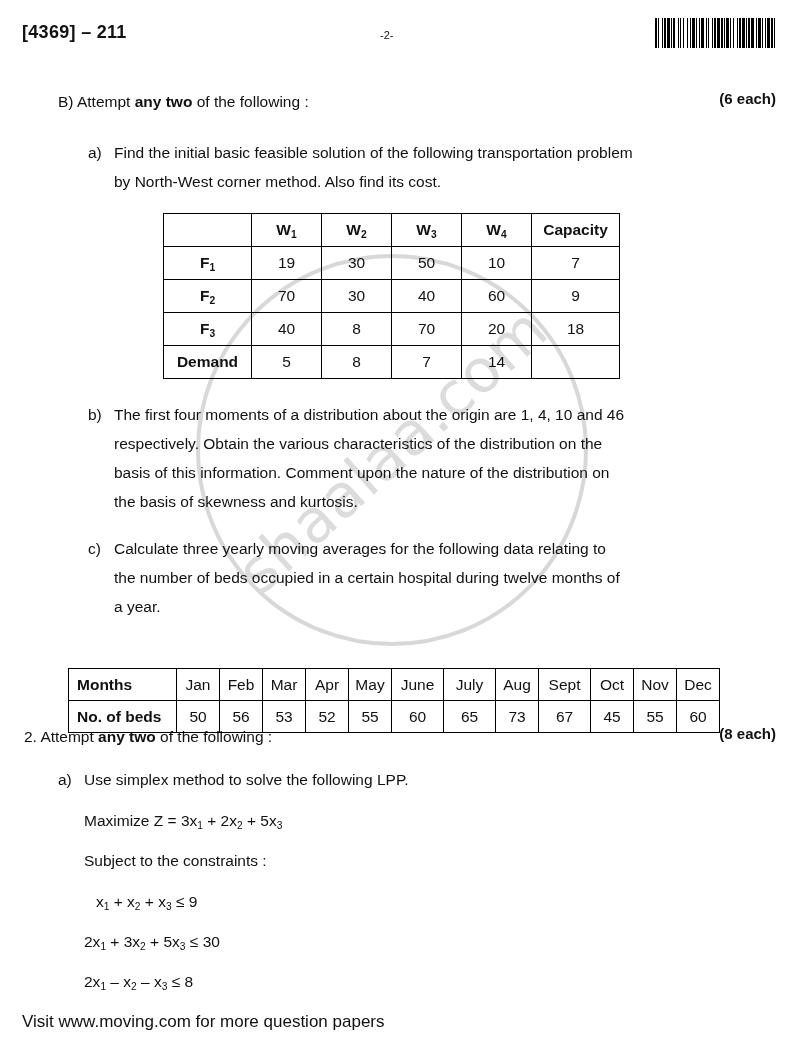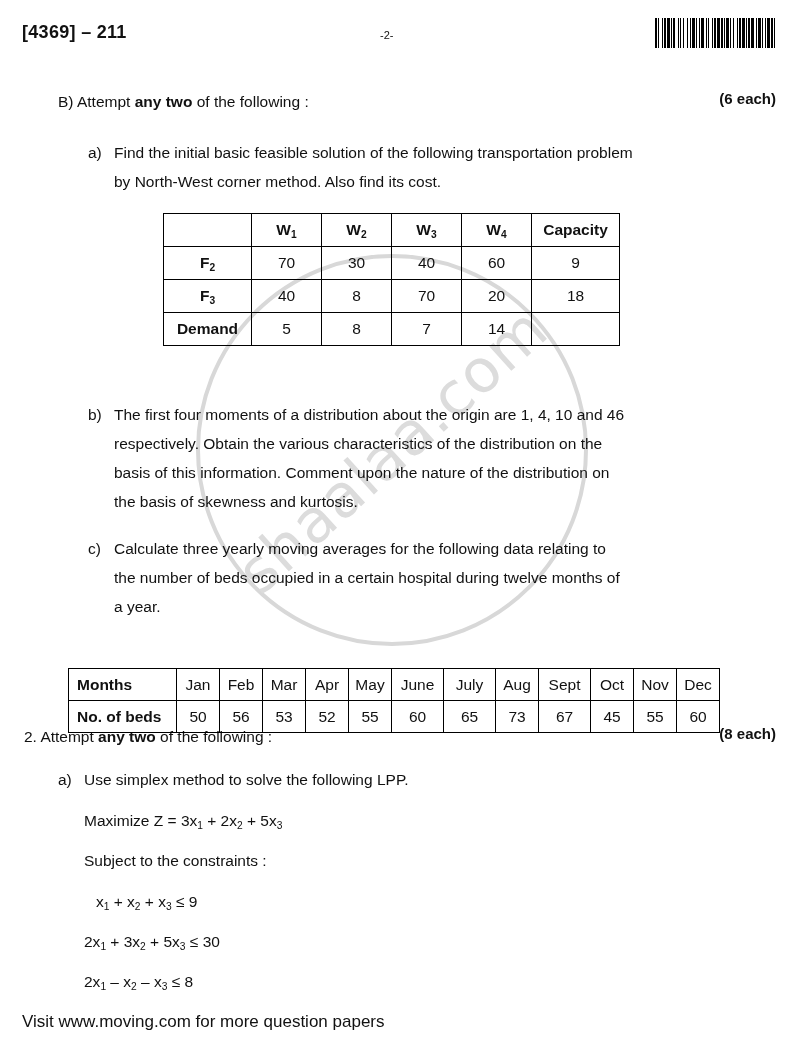--- a/index.html
+++ b/index.html
@@ -259,20 +259,28 @@
         <td class="c0"></td>
         <td class="c1"><span>W</span><sub>1</sub></td>
         <td class="c2"><span>W</span><sub>2</sub></td>
         <td class="c3"><span>W</span><sub>3</sub></td>
         <td class="c4"><span>W</span><sub>4</sub></td>
         <td class="c5">Capacity</td>
       </tr>
     </thead>
     <tbody>
       <tr>
+        <td class="c0"><span>F</span><sub>1</sub></td>
+        <td class="c1">19</td>
+        <td class="c2">30</td>
+        <td class="c3">50</td>
+        <td class="c4">10</td>
+        <td class="c5">7</td>
+      </tr>
+      <tr>
         <td class="c0"><span>F</span><sub>2</sub></td>
         <td class="c1">70</td>
         <td class="c2">30</td>
         <td class="c3">40</td>
         <td class="c4">60</td>
         <td class="c5">9</td>
       </tr>
       <tr>
         <td class="c0"><span>F</span><sub>3</sub></td>
         <td class="c1">40</td>

